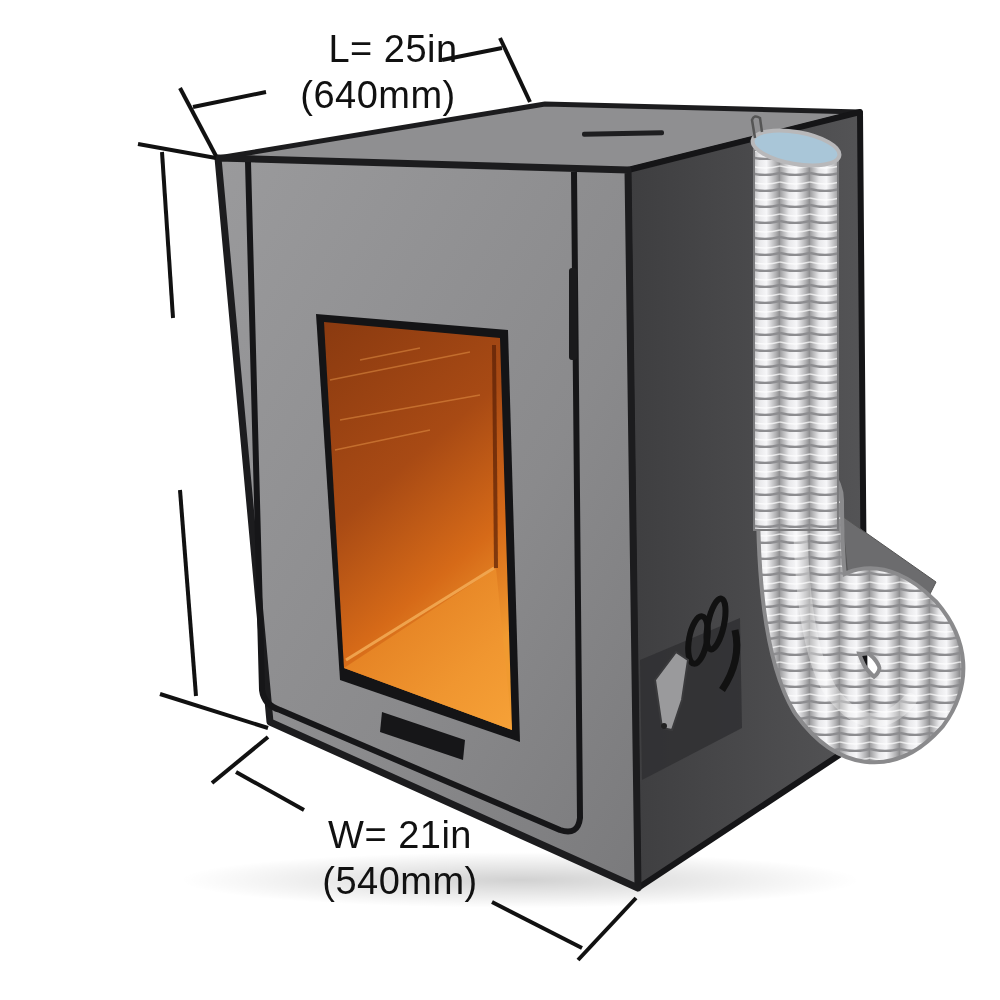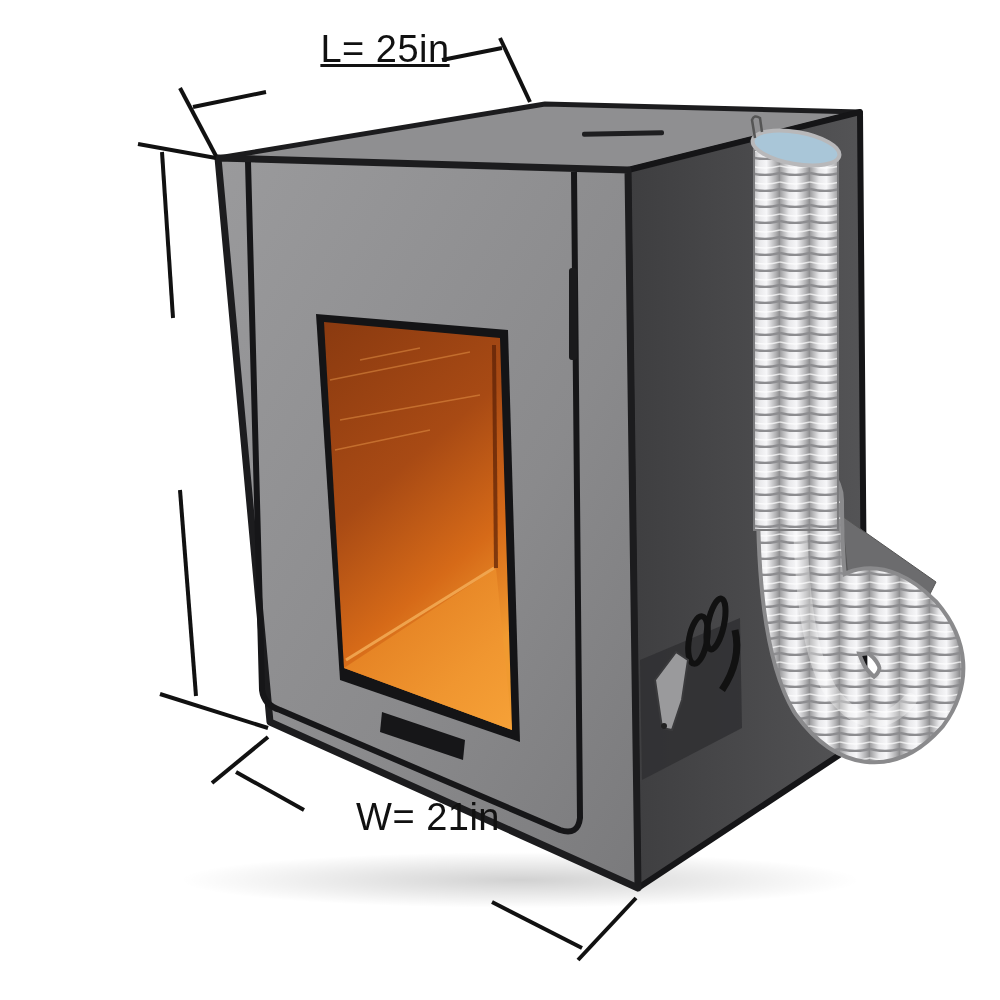--- a/index.html
+++ b/index.html
@@ -1,23 +1,23 @@
 <!DOCTYPE html>
 <html><head>
   <meta charset="utf-8">
   <style>
     html, body { margin: 0; padding: 0; background: #ffffff; }
     body { width: 1000px; height: 1000px; position: relative; overflow: hidden; font-family: "Liberation Sans", sans-serif; }
     #scene { position: absolute; left: 0; top: 0; width: 1000px; height: 1000px; }
     .dim-label { position: absolute; color: #111111; font-family: "Liberation Sans", sans-serif; font-size: 38px; line-height: 46px; text-align: center; white-space: nowrap; letter-spacing: 0.5px; }
     .dim-label span { display: block; }
-    #label-length { left: 260px; top: 26px; width: 220px; text-decoration: underline; }
+    #label-length { left: 268px; top: 26px; width: 220px; }
     #label-length .l1 { padding-left: 30px; }
     #label-height { left: 52px; top: 356px; width: 190px; }
-    #label-width { left: 300px; top: 794px; width: 200px; text-align: right; }
+    #label-width { left: 300px; top: 812px; width: 200px; }
   </style>
 </head>
 <body>
 
 <svg id="scene" viewBox="0 0 1000 1000" xmlns="http://www.w3.org/2000/svg">
   <defs>
     <linearGradient id="frontGrad" x1="0" y1="0" x2="1" y2="1">
       <stop offset="0" stop-color="#9a9a9c"></stop>
       <stop offset="0.6" stop-color="#8a8a8c"></stop>
       <stop offset="1" stop-color="#7a7a7c"></stop>
@@ -137,20 +137,22 @@
 
     <line x1="212" y1="783" x2="268" y2="737"></line>
     <line x1="236" y1="772" x2="304" y2="810"></line>
     <line x1="492" y1="902" x2="582" y2="948"></line>
     <line x1="578" y1="960" x2="636" y2="898"></line>
   </g>
 </svg>
 
 <div id="label-length" class="dim-label">
   <span class="l1">L= 25in</span>
+  <span>(640mm)</span>
 </div>
 
 <div id="label-height" class="dim-label">
 </div>
 
 <div id="label-width" class="dim-label">
   <span>W= 21in</span>
+  <span>(540mm)</span>
 </div>
 
 </body></html>

